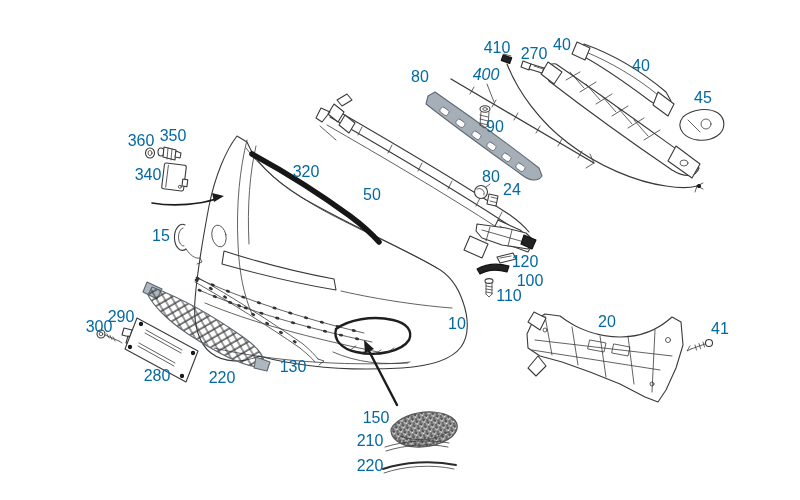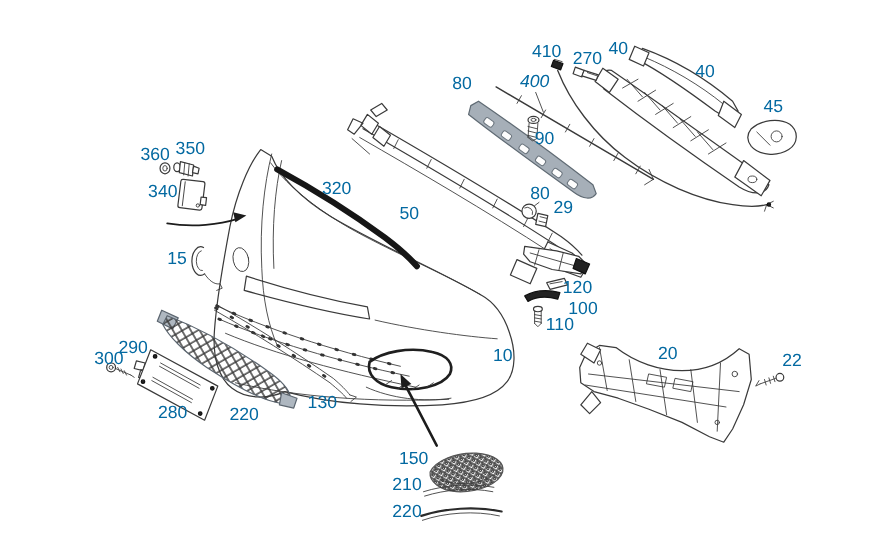--- a/index.html
+++ b/index.html
@@ -284,36 +284,36 @@
   <div>
       <div class="part-label" style="left: 497px; top: 48px;">410</div>
       <div class="part-label" style="left: 534px; top: 54px;">270</div>
       <div class="part-label" style="left: 562px; top: 45px;">40</div>
       <div class="part-label" style="left: 641px; top: 66px;">40</div>
       <div class="part-label" style="left: 703px; top: 98px;">45</div>
       <div class="part-label" style="left: 420px; top: 77px;">80</div>
       <div class="part-label" style="left: 486px; top: 75px; font-style: italic;">400</div>
       <div class="part-label" style="left: 495px; top: 127px;">90</div>
       <div class="part-label" style="left: 491px; top: 177px;">80</div>
-      <div class="part-label" style="left: 512px; top: 190px;">29</div>
+      <div class="part-label" style="left: 512px; top: 190px;">24</div>
       <div class="part-label" style="left: 306px; top: 172px;">320</div>
       <div class="part-label" style="left: 372px; top: 195px;">50</div>
       <div class="part-label" style="left: 141px; top: 141px;">360</div>
       <div class="part-label" style="left: 173px; top: 136px;">350</div>
       <div class="part-label" style="left: 148px; top: 175px;">340</div>
       <div class="part-label" style="left: 161px; top: 236px;">15</div>
       <div class="part-label" style="left: 525px; top: 262px;">120</div>
       <div class="part-label" style="left: 530px; top: 281px;">100</div>
       <div class="part-label" style="left: 509px; top: 296px;">110</div>
       <div class="part-label" style="left: 457px; top: 324px; text-align: center;">10</div>
       <div class="part-label" style="left: 121px; top: 317px;">290</div>
       <div class="part-label" style="left: 99px; top: 327px;">300</div>
       <div class="part-label" style="left: 157px; top: 376px;">280</div>
       <div class="part-label" style="left: 222px; top: 378px;">220</div>
       <div class="part-label" style="left: 293px; top: 367px;">130</div>
       <div class="part-label" style="left: 607px; top: 322px;">20</div>
-      <div class="part-label" style="left: 720px; top: 329px;">22</div>
+      <div class="part-label" style="left: 720px; top: 329px;">41</div>
       <div class="part-label" style="left: 376px; top: 418px;">150</div>
       <div class="part-label" style="left: 370px; top: 441px;">210</div>
       <div class="part-label" style="left: 370px; top: 466px;">220</div>
     </div>
 
 </div>
 
 </body></html>

